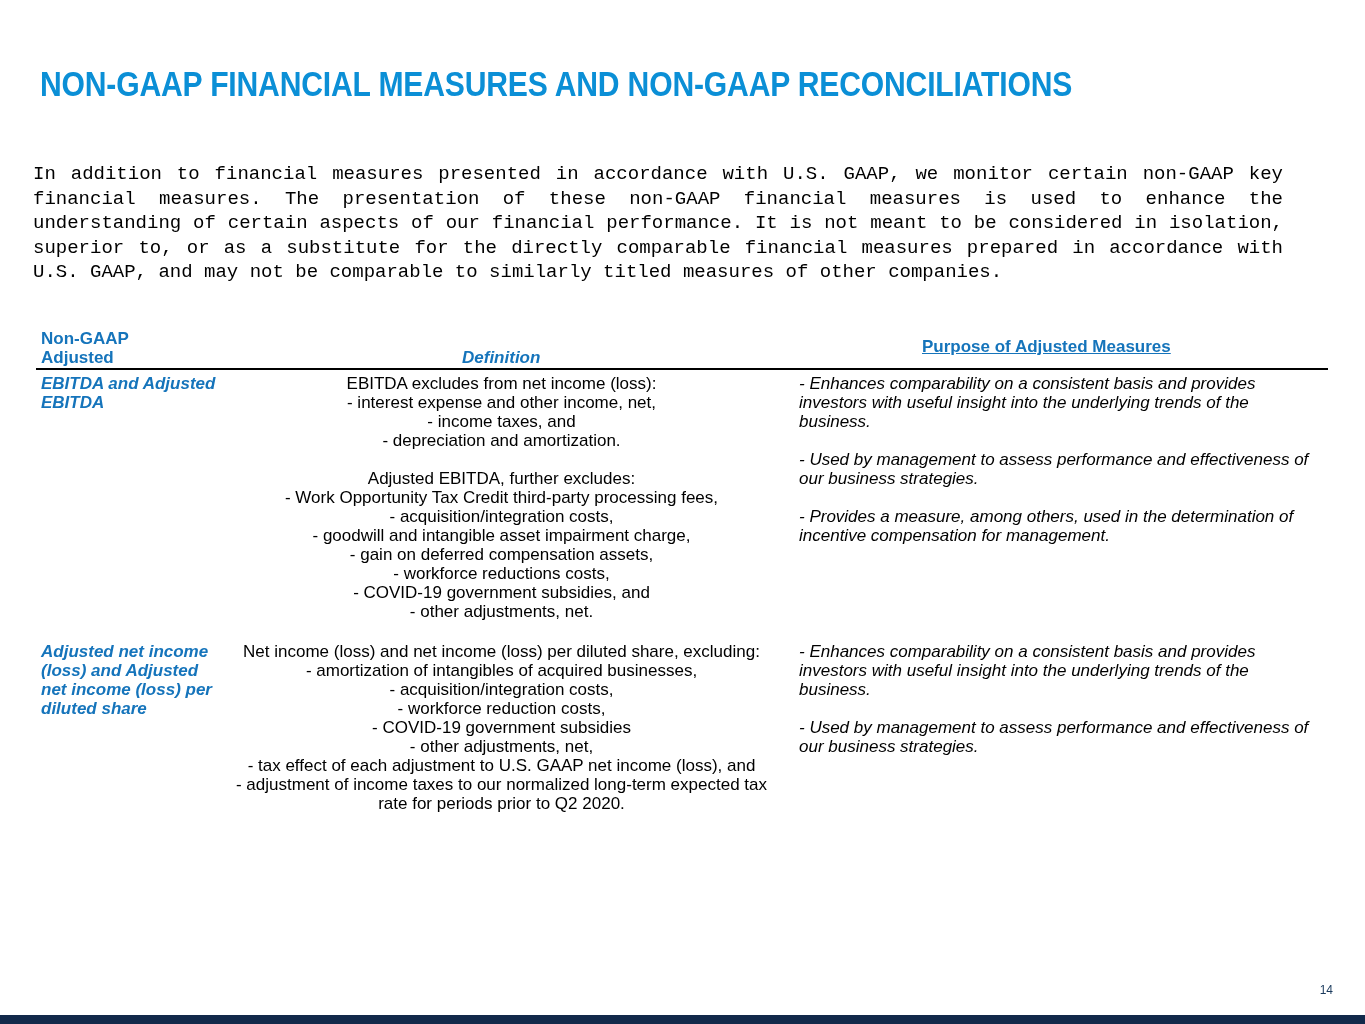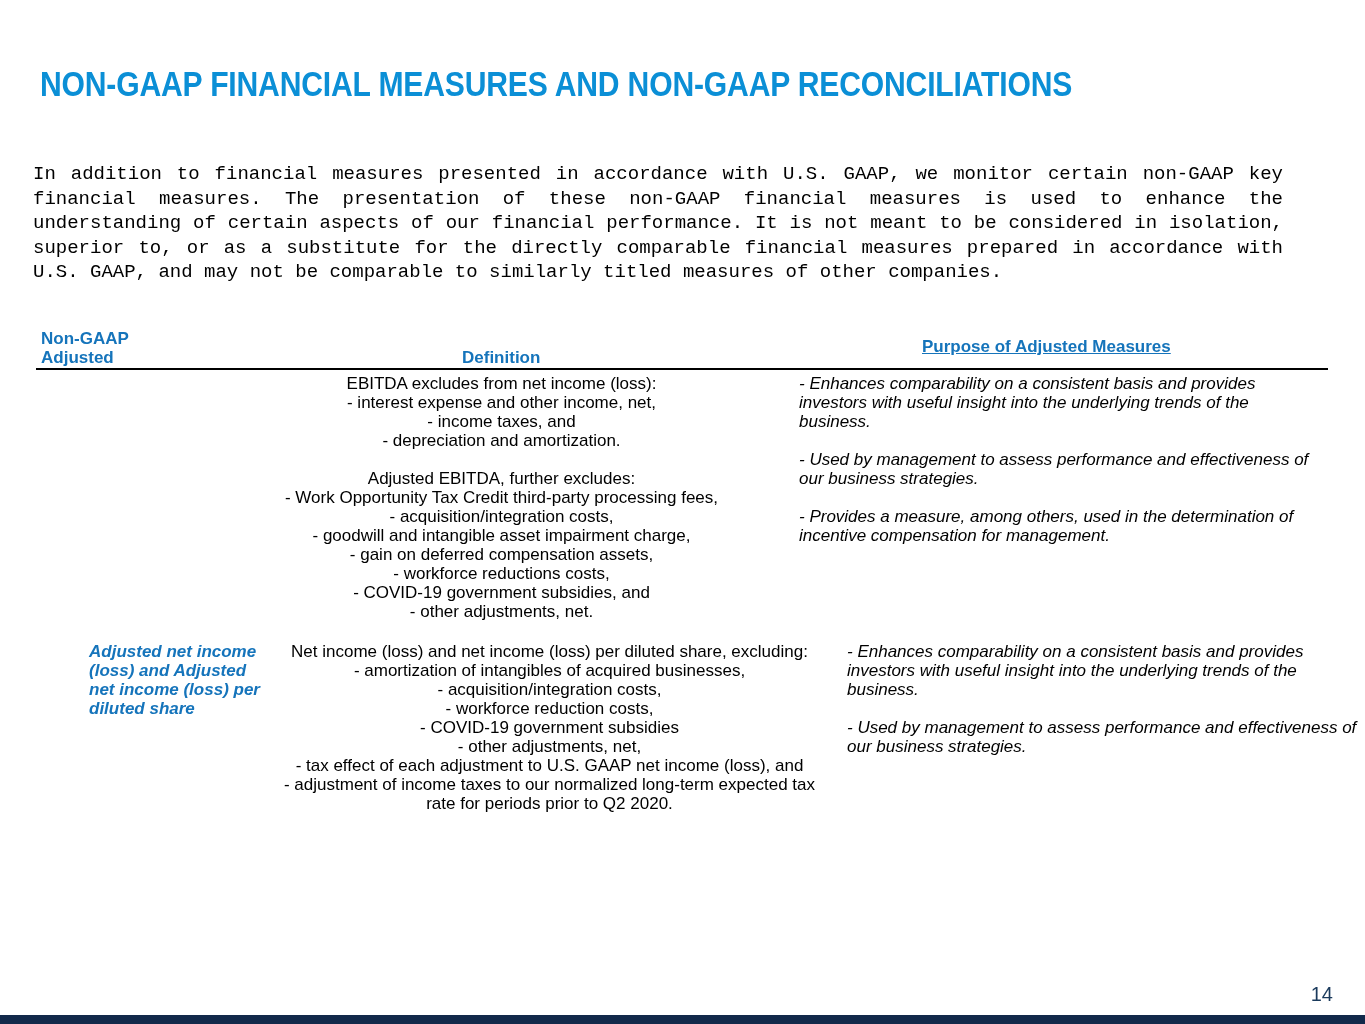--- a/index.html
+++ b/index.html
@@ -6,45 +6,46 @@
   body { width:1365px; height:1024px; background:#ffffff; position:relative; overflow:hidden;
          font-family:"Liberation Sans", sans-serif; color:#000; }
   .title { position:absolute; left:40px; top:64px; font-size:35px; font-weight:bold; color:#0b8fd6;
            transform:scaleX(0.86); transform-origin:left top; white-space:nowrap; letter-spacing:-0.2px; }
   .intro { position:absolute; left:33px; top:162px; width:1250px; font-size:19px; line-height:24.5px;
            text-align:justify;font-family:Liberation Mono, monospace; }
   .table { position:absolute; left:36px; top:327px; width:1292px; }
   .hdr { position:relative; height:41px; border-bottom:2px solid #000; }
   .hdr span { position:absolute; color:#1574bb; font-weight:bold; font-size:17px; line-height:19px; }
   .h1 { left:5px; top:2px; width:120px; }
-  .h2 { left:426px; top:21px; }
+  .h2 { left:426px; top:21px;font-style:italic; }
   .h3 { left:886px; top:10px;text-decoration:underline; }
   .row { position:relative; }
   .cell { position:absolute; font-size:17px; line-height:19px; white-space:pre-line; }
   .measure { left:5px; color:#1574bb; font-weight:bold; font-style:italic; width:175px; }
   .def { left:193px; width:545px;text-align:center; }
   .pur { left:763px; width:520px;font-style:italic; }
   .r1 { top:4px; height:272px; }
-  .r2 { height:230px;margin-left:48px; }
-  .pagenum { position:absolute; right:32px; top:983px; font-size:20px; color:#1a3a5c; }
+  .r2 { height:230px; }
+  .pagenum { position:absolute; right:32px; top:983px; font-size:12px; color:#1a3a5c; }
   .footer { position:absolute; left:0; bottom:0; width:1365px; height:9px; background:#12294a; }
 </style>
 </head>
 <body>
 
 <div class="title">NON-GAAP FINANCIAL MEASURES AND NON-GAAP RECONCILIATIONS</div>
 <div class="intro">In addition to financial measures presented in accordance with U.S. GAAP, we monitor certain non-GAAP key financial measures. The presentation of these non-GAAP financial measures is used to enhance the understanding of certain aspects of our financial performance. It is not meant to be considered in isolation, superior to, or as a substitute for the directly comparable financial measures prepared in accordance with U.S. GAAP, and may not be comparable to similarly titled measures of other companies.</div>
 
 <div class="table">
   <div class="hdr">
     <span class="h1">Non-GAAP Adjusted</span>
     <span class="h2">Definition</span>
     <span class="h3">Purpose of Adjusted Measures</span>
   </div>
   <div class="row r1">
+    <div class="cell measure">EBITDA and Adjusted EBITDA</div>
     <div class="cell def">EBITDA excludes from net income (loss):
 - interest expense and other income, net,
 - income taxes, and
 - depreciation and amortization.
 
 Adjusted EBITDA, further excludes:
 - Work Opportunity Tax Credit third-party processing fees,
 - acquisition/integration costs,
 - goodwill and intangible asset impairment charge,
 - gain on deferred compensation assets,

